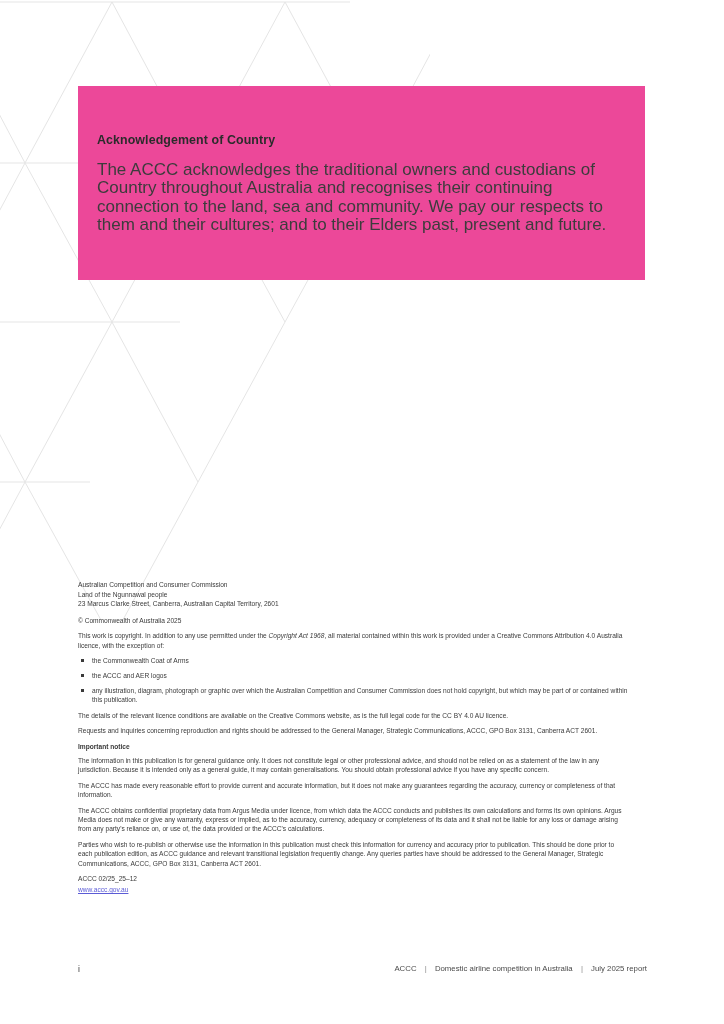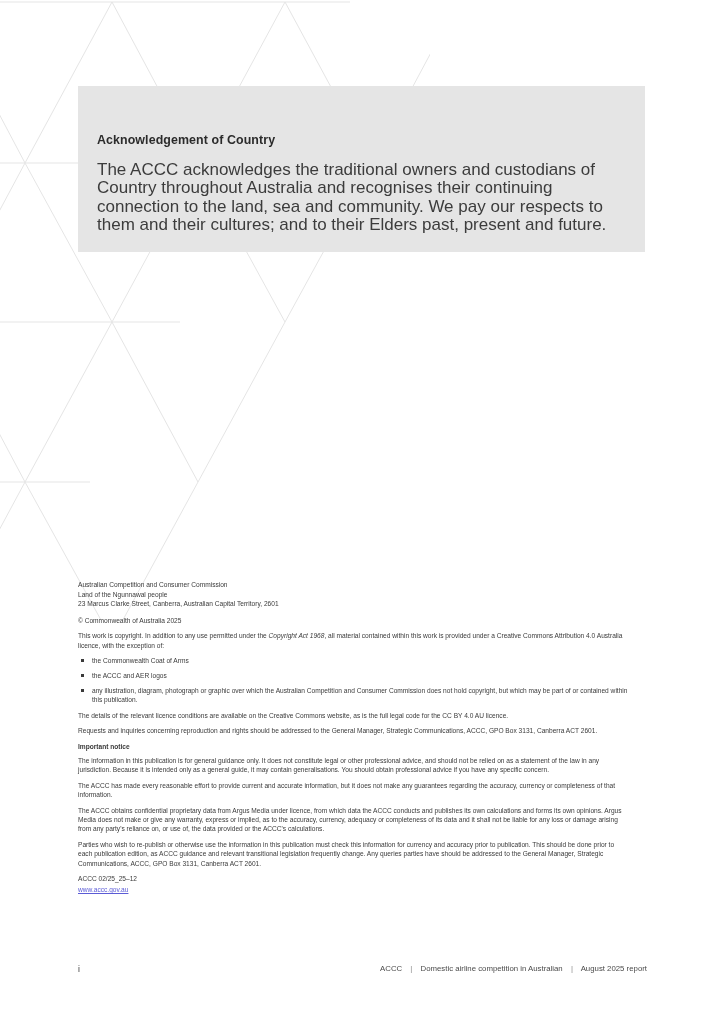--- a/index.html
+++ b/index.html
@@ -33,22 +33,22 @@
     z-index: 0;
   }
   .watermark svg { display: block; }
 
   
   .ack-panel {
     position: absolute;
     left: 78px;
     top: 86px;
     width: 567px;
-    height: 166px;
-    background: #e5e5e5;
+    height: 194px;
+    background: #ec4899;
     box-sizing: border-box;
     z-index: 2;
   }
   .ack-inner {
     position: absolute;
     left: 19px;
     top: 47px;
     right: 27px;
   }
   .ack-title {
@@ -239,19 +239,19 @@
     <p class="ref-line">ACCC 02/25_25–12</p>
 
     <a class="weblink" href="#">www.accc.gov.au</a>
   </section>
 
   <footer class="footer">
     <span class="footer-page-num">i</span>
     <span class="footer-meta">
       <span>ACCC</span>
       <span class="sep">|</span>
-      <span>Domestic airline competition in Australian</span>
+      <span>Domestic airline competition in Australia</span>
       <span class="sep">|</span>
-      <span>August 2025 report</span>
+      <span>July 2025 report</span>
     </span>
   </footer>
 
 </div>
 
 </body></html>

